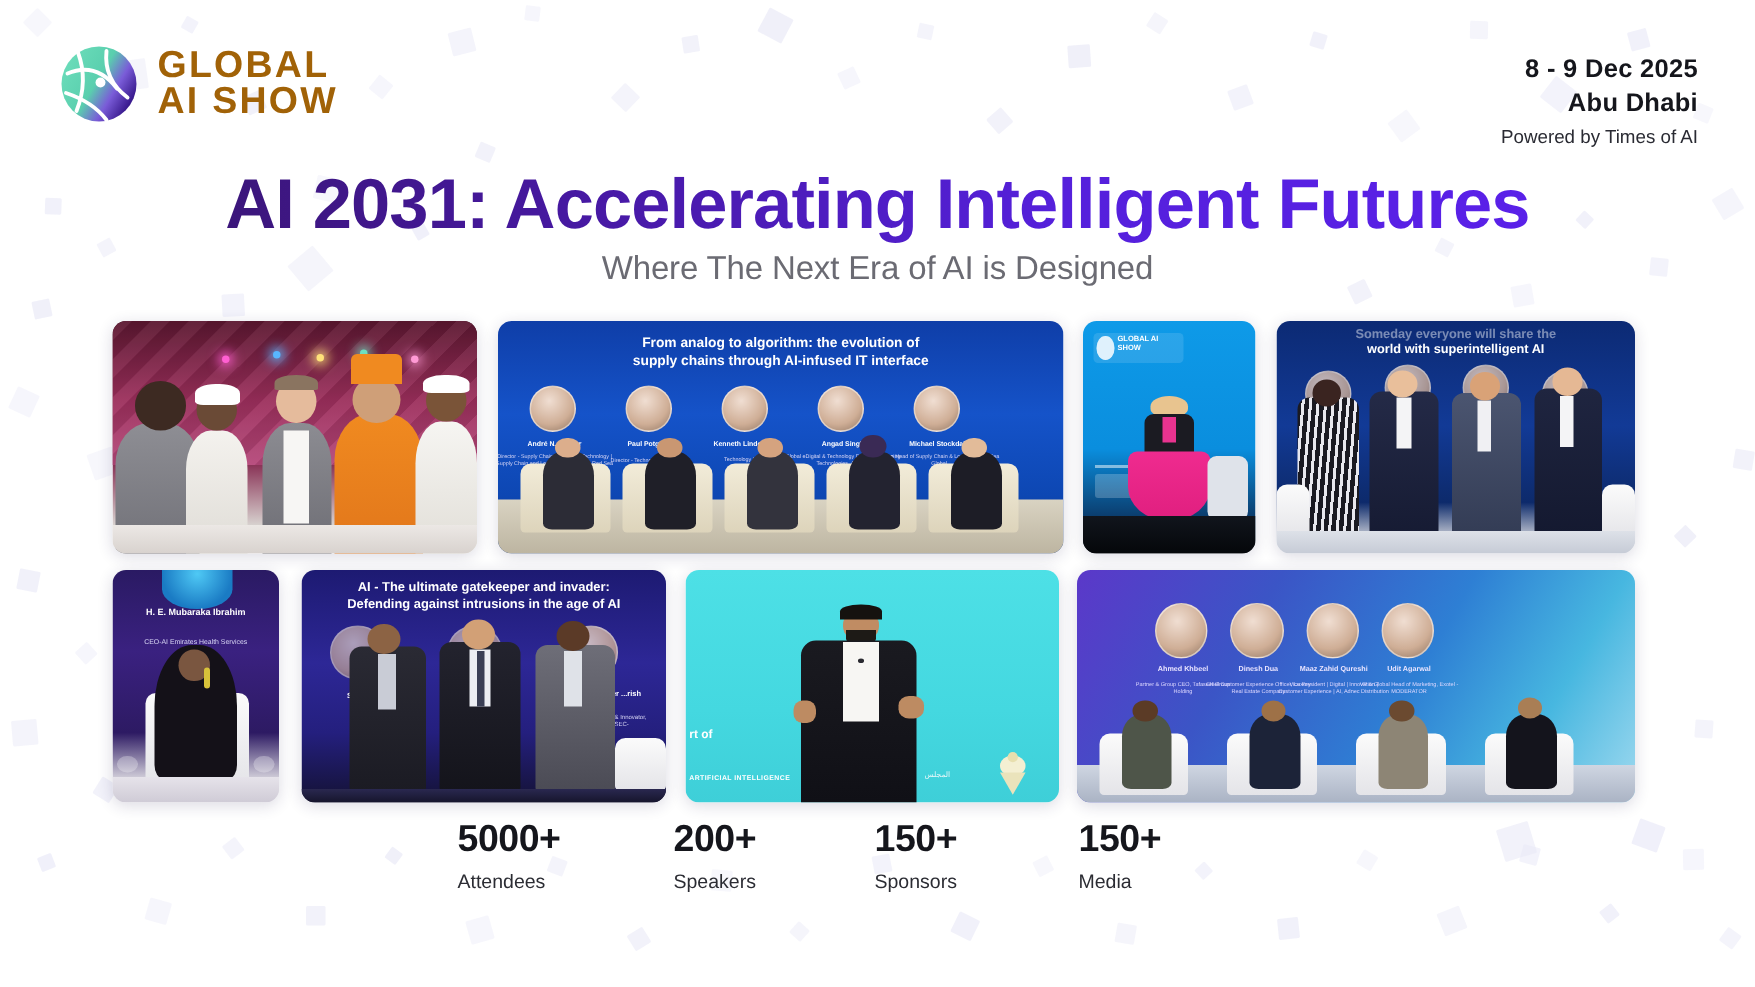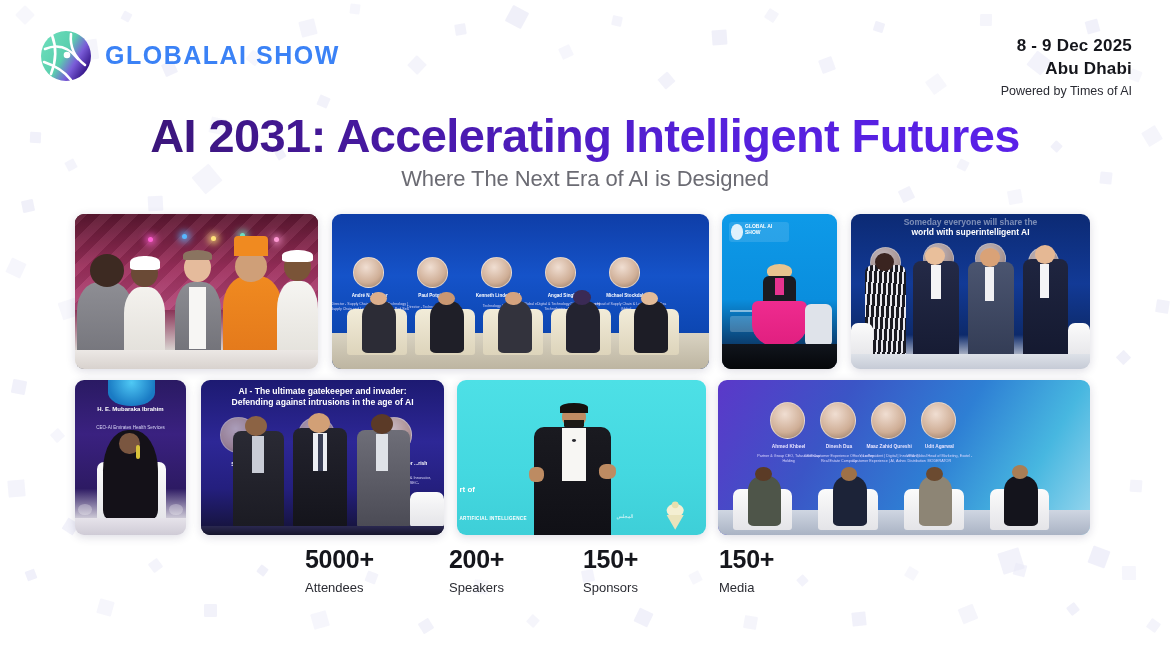--- a/index.html
+++ b/index.html
@@ -28,25 +28,25 @@
   .header {
     position: absolute; top: 0; left: 0; right: 0; height: 110px;
     z-index: 5;
   }
   .logo-block {
     position: absolute; left: 38px; top: 28px;
     display: flex; align-items: center; gap: 11px;
   }
   .logo-mark { width: 56px; height: 56px; display: block; }
   .logo-word {
-    display: flex; flex-direction: row;
+    display: flex; flex-direction: column;
     line-height: 0.95;
     font-weight: 700;
     letter-spacing: 0.5px;
-    color: #3b82f6;
+    color: #a16207;
   }
   .logo-word .l1 { font-size: 25px; letter-spacing: 1.5px; }
   .logo-word .l2 { font-size: 25px; letter-spacing: 1.5px; }
 
   .meta-block {
     position: absolute; right: 38px; top: 36px;
     text-align: right; color: #15161c;
   }
   .meta-date { font-size: 17px; font-weight: 700; letter-spacing: .2px; }
   .meta-city { font-size: 17px; font-weight: 700; margin-top: 3px; letter-spacing: .2px; }
@@ -278,20 +278,24 @@
         <div class="figure" style="left:83%;top:43%;width:17%;height:60%;background:linear-gradient(180deg,#f6f5f2 0%,#e0ddd6 100%)"></div>
         <div class="head" style="left:86%;top:25%;width:11%;height:18%;background:#7a5438"></div>
         <div style="position:absolute;left:85%;top:23%;width:13%;height:8%;background:#ffffff;border-radius:45% 45% 18% 18%"></div>
 
         <div class="stagefloor" style="height:12%;background:linear-gradient(180deg,#ece8e5,#d8d2ce)"></div>
       </div>
     </div>
 
     <div class="photo" style="left:332px; top:214px; width:377px; height:155px;">
       <div class="scene" style="background:linear-gradient(180deg,#0f3ea8 0%,#1553c9 40%,#0d47b3 75%,#0a2f78 100%)">
+        <div class="scr-title" style="top:6%; font-size:9.2px;">
+          <div>From analog to algorithm: the evolution of</div>
+          <div>supply chains through AI-infused IT interface</div>
+        </div>
 
         <div class="avatar" style="left:5.5%;  top:28%; width:8.3%;  height:20%;"></div>
         <div class="avatar" style="left:22.5%; top:28%; width:8.3%;  height:20%;"></div>
         <div class="avatar" style="left:39.5%; top:28%; width:8.3%;  height:20%;"></div>
         <div class="avatar" style="left:56.5%; top:28%; width:8.3%;  height:20%;"></div>
         <div class="avatar" style="left:73.5%; top:28%; width:8.3%;  height:20%;"></div>
 
         <div class="av-name" style="left:-1%;  top:51%; width:22%; font-size:4.6px;">André N. Verdier</div>
         <div class="av-name" style="left:16%; top:51%; width:22%; font-size:4.6px;">Paul Potgieter</div>
         <div class="av-name" style="left:33%; top:51%; width:22%; font-size:4.6px;">Kenneth Lindegaard</div>

